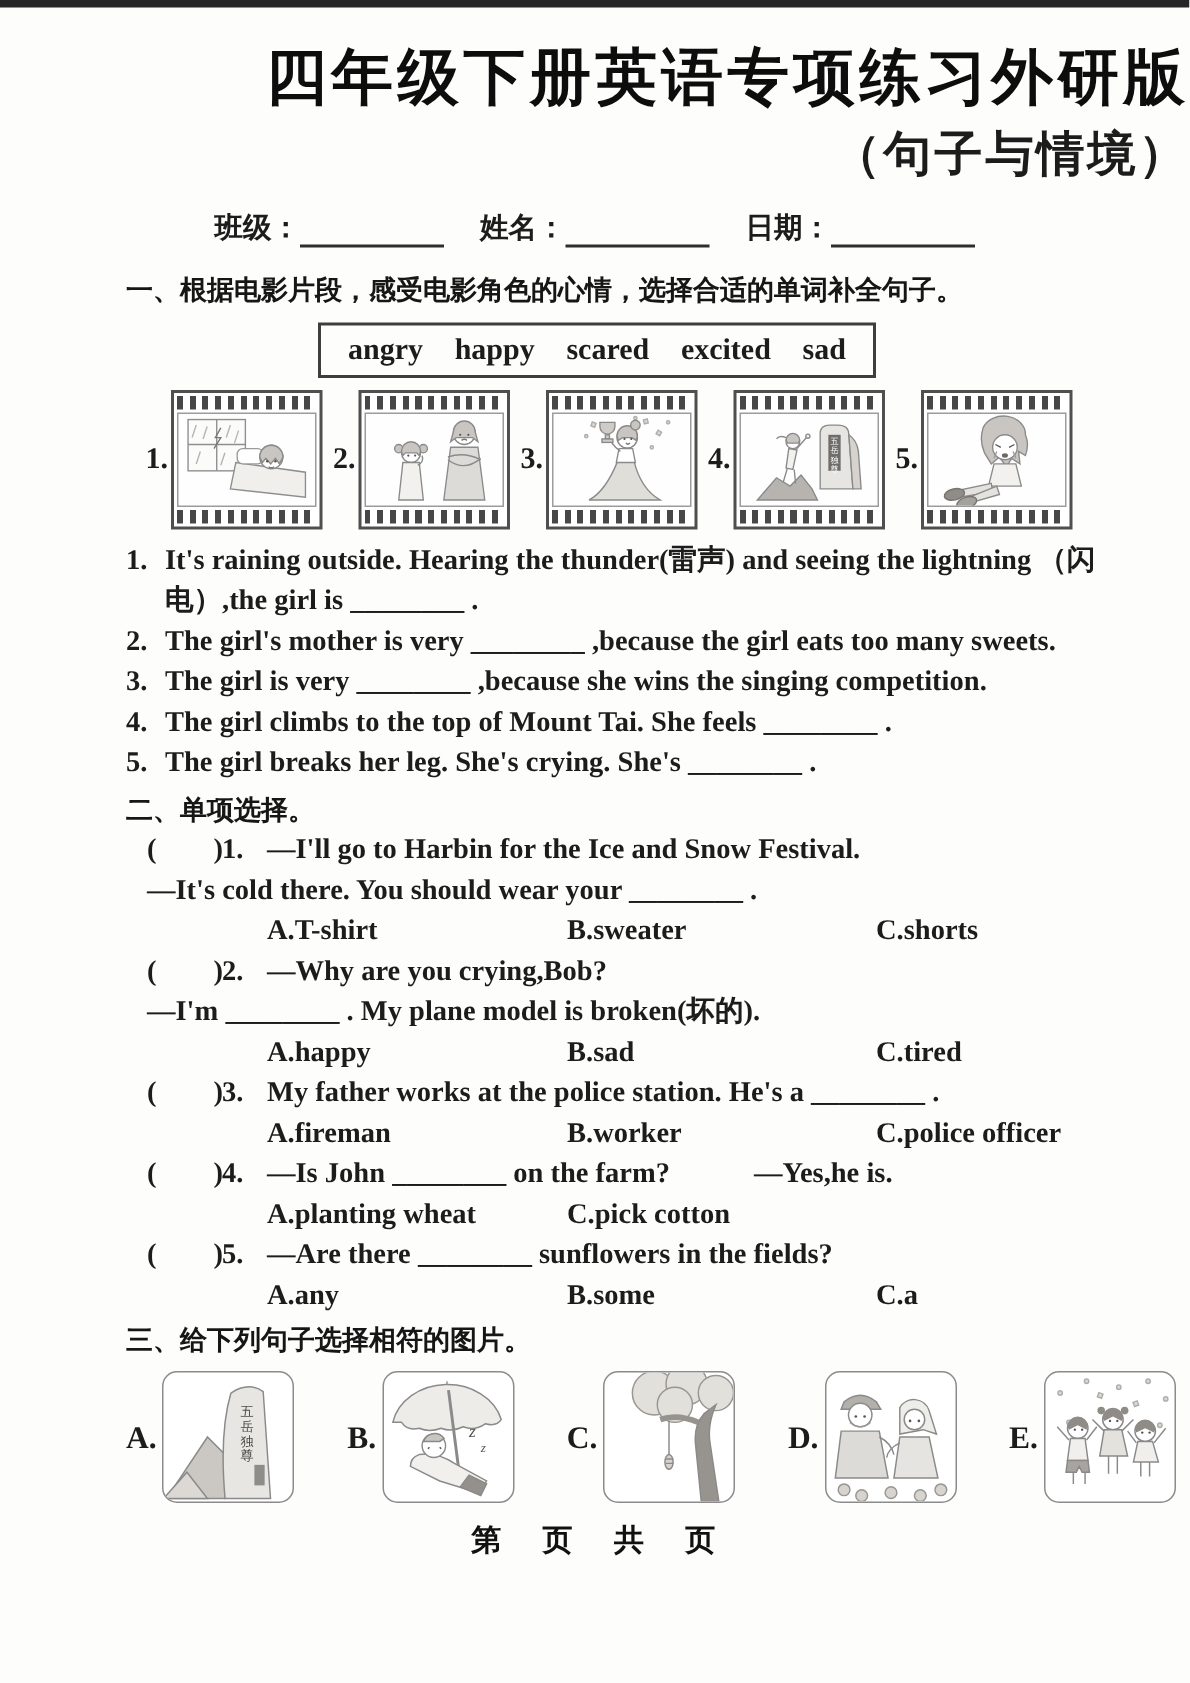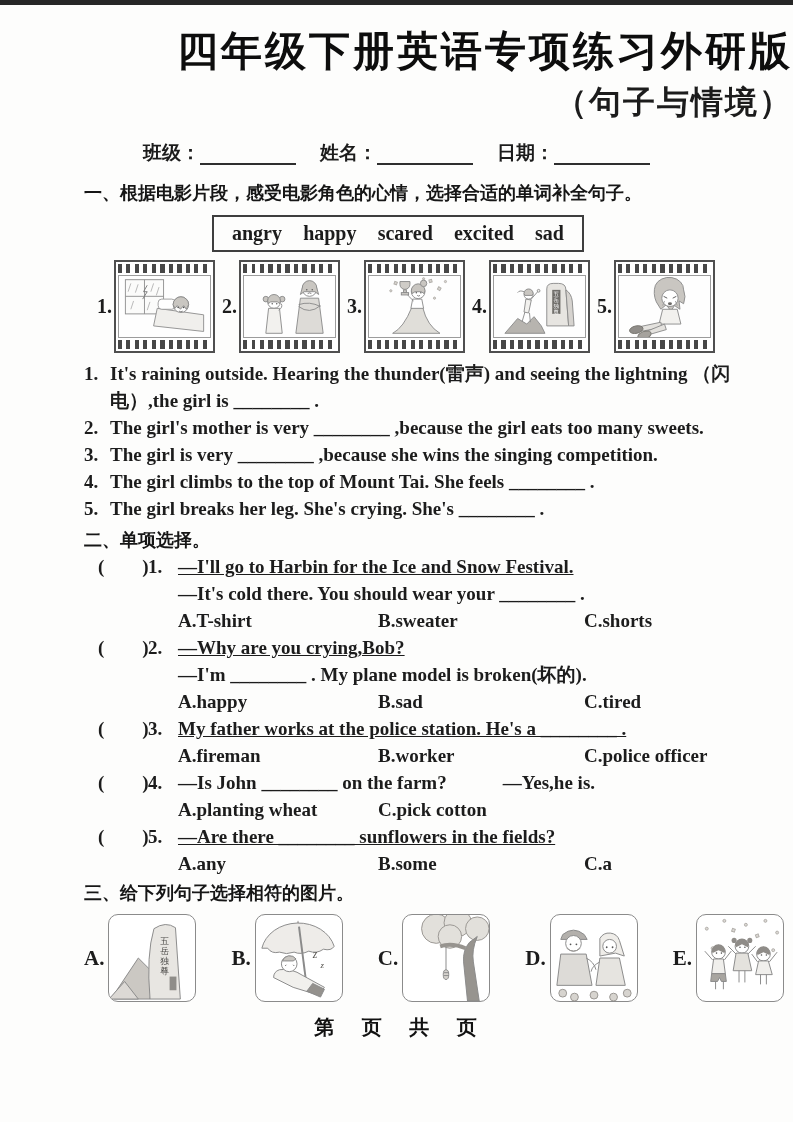--- a/index.html
+++ b/index.html
@@ -46,22 +46,22 @@
   .film-img { height: 63px; margin: 2px 0; border: 1px solid #9c9c9c; background: #fefefe; }
   .film-img svg, .pic-box svg { display: block; width: 100%; height: 100%; }
   .sentences { margin-top: 7px; width: 692px; }
   .sent { display: flex; }
   .sent-num { flex: none; width: 26px; font: 700 19px/27px "Liberation Serif", serif; }
   .sent-text { font: 700 19px/27px "Liberation Serif", serif; }
   .mcq { padding-left: 14px; font: 700 19px/27px "Liberation Serif", serif; }
   .q-head { display: flex; }
   .q-bracket { flex: none; width: 50px; white-space: pre; }
   .q-num { flex: none; width: 30px; }
-  .q-line { flex: 1; text-decoration: underline; }
-  .q-sub { margin-left: 80px; }
+  .q-line { flex: 1; }
+  .q-sub { }
   .q-ans { margin-left: 56px; }
   .opts { display: grid; grid-template-columns: 200px 206px 1fr; margin-left: 80px; }
   .pics-row { margin-top: 8px; display: flex; justify-content: space-between; align-items: center; width: 700px; }
   .pic-unit { display: flex; align-items: center; }
   .pic-label { font: 700 21px "Liberation Serif", serif; margin-right: 4px; }
   .pic-box { width: 88px; height: 88px; border: 1.5px solid #8b8b8b; border-radius: 10px; background: #fff; overflow: hidden; }
   .footer {
     margin-top: 13px; text-align: center;
     font: 700 20px/24px "Liberation Sans", sans-serif;
     letter-spacing: 2px; word-spacing: 18px; color: #111;

